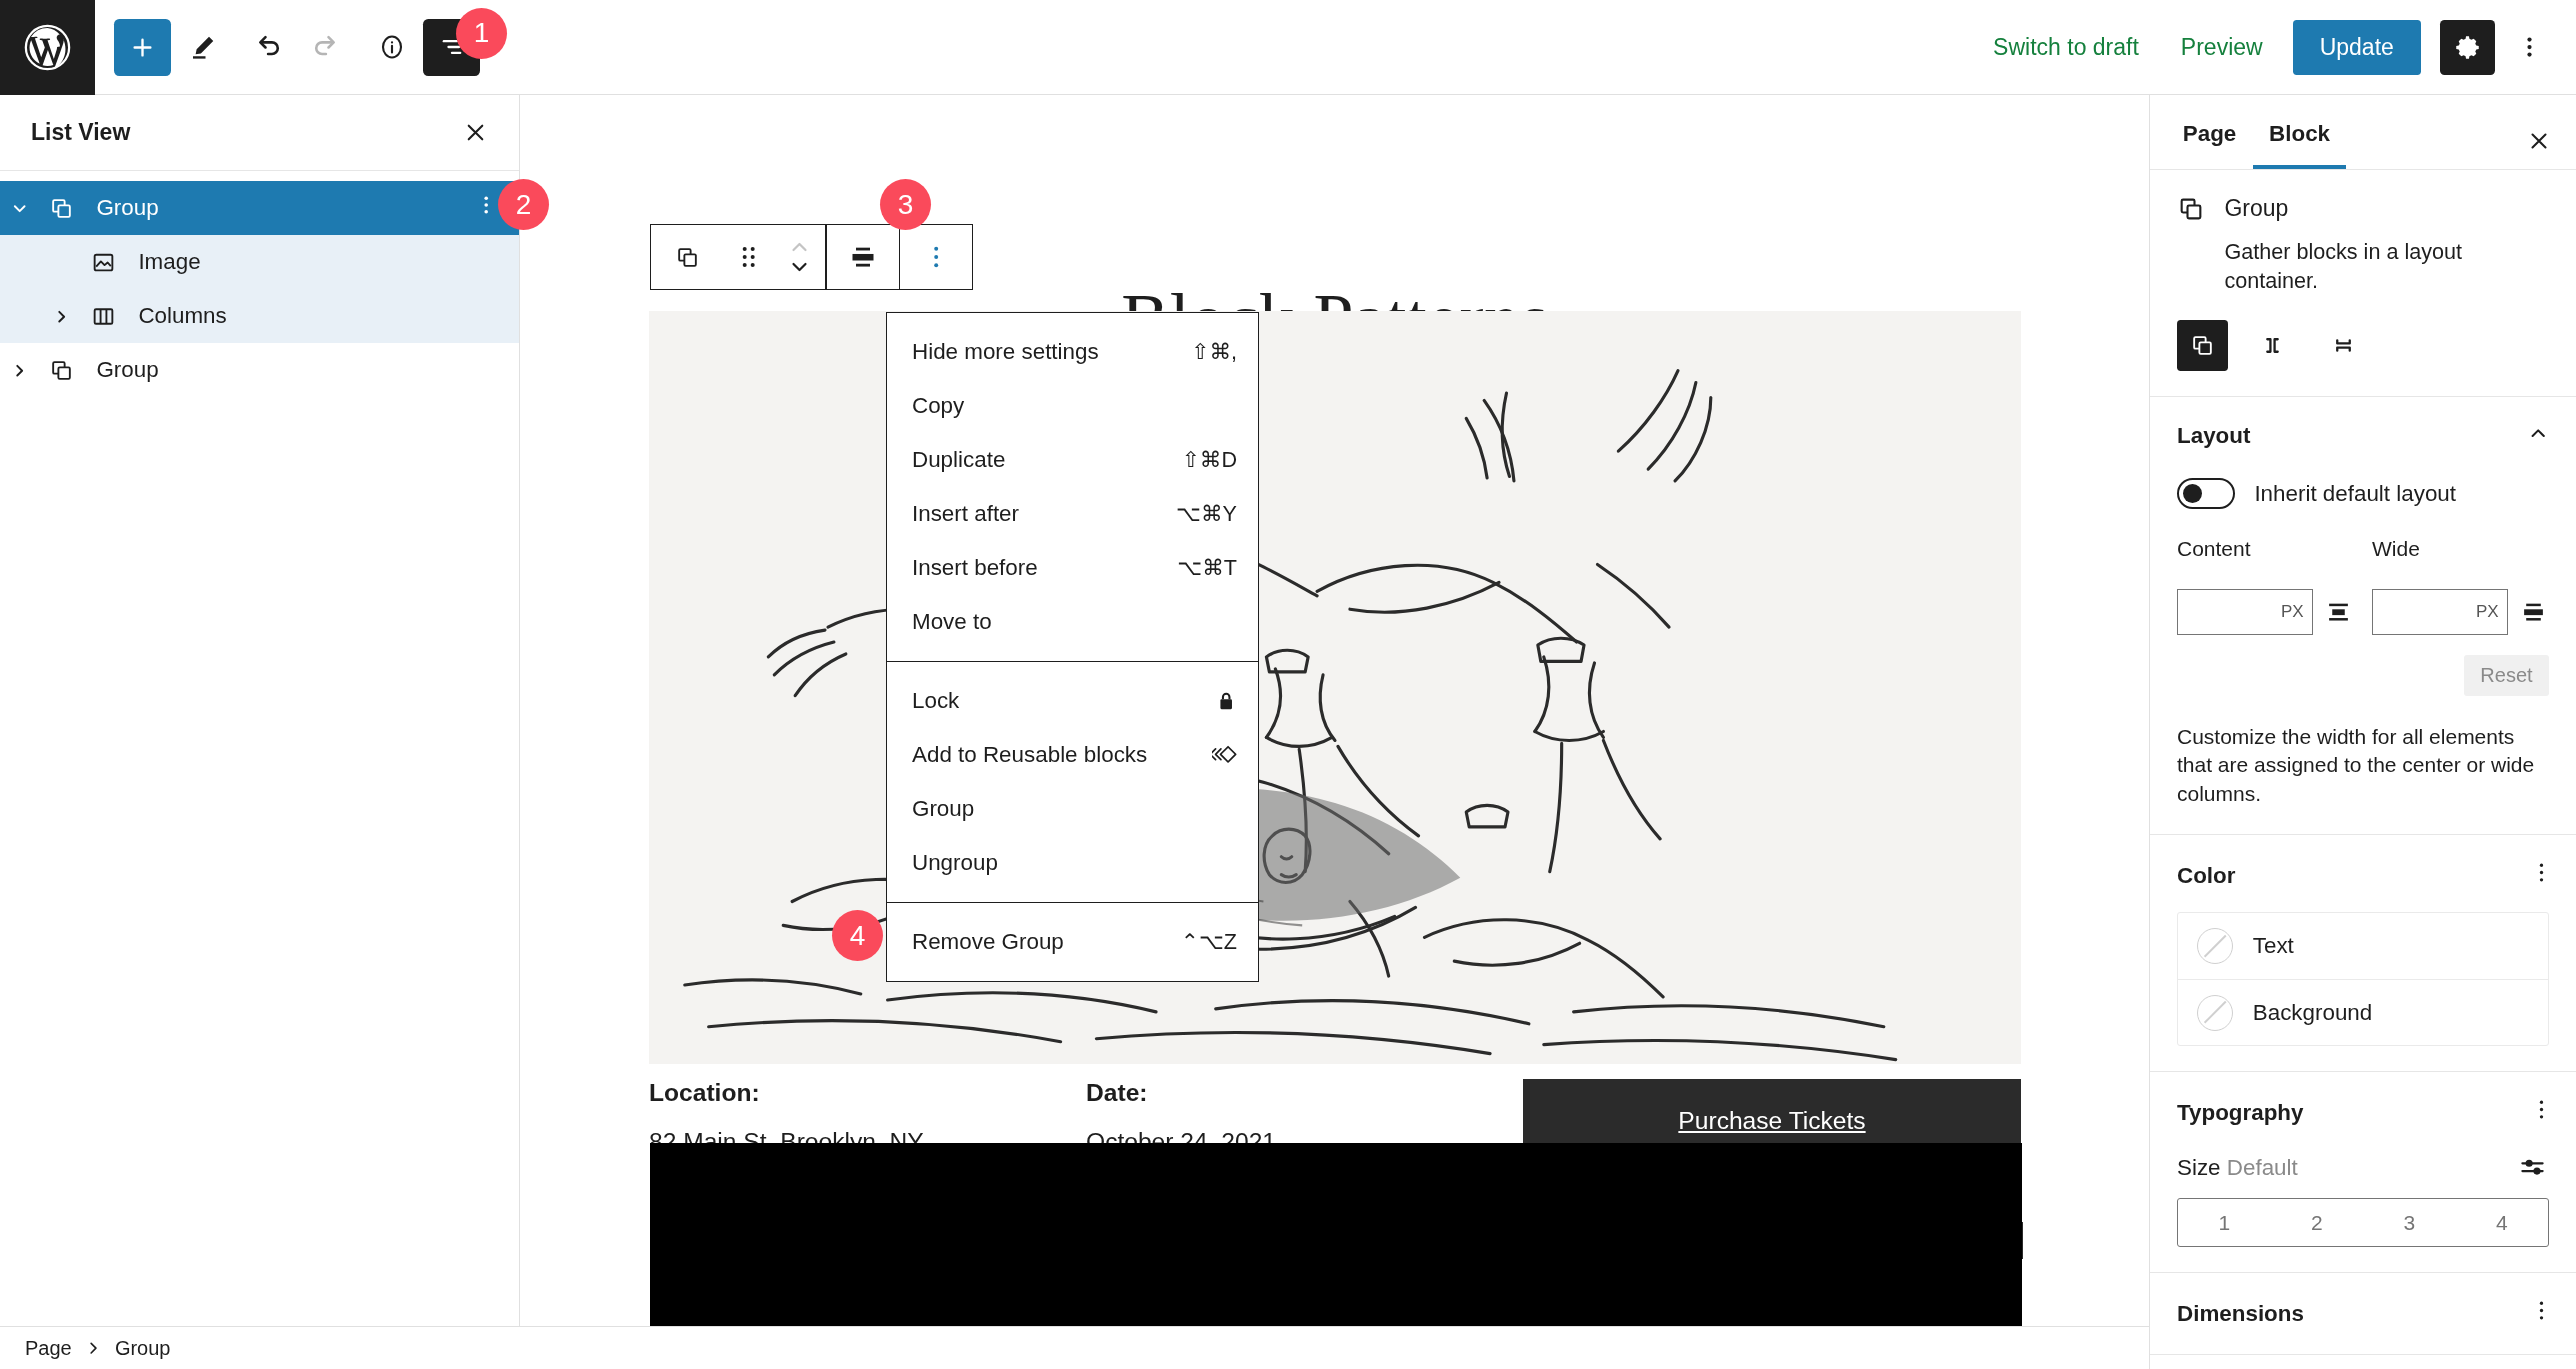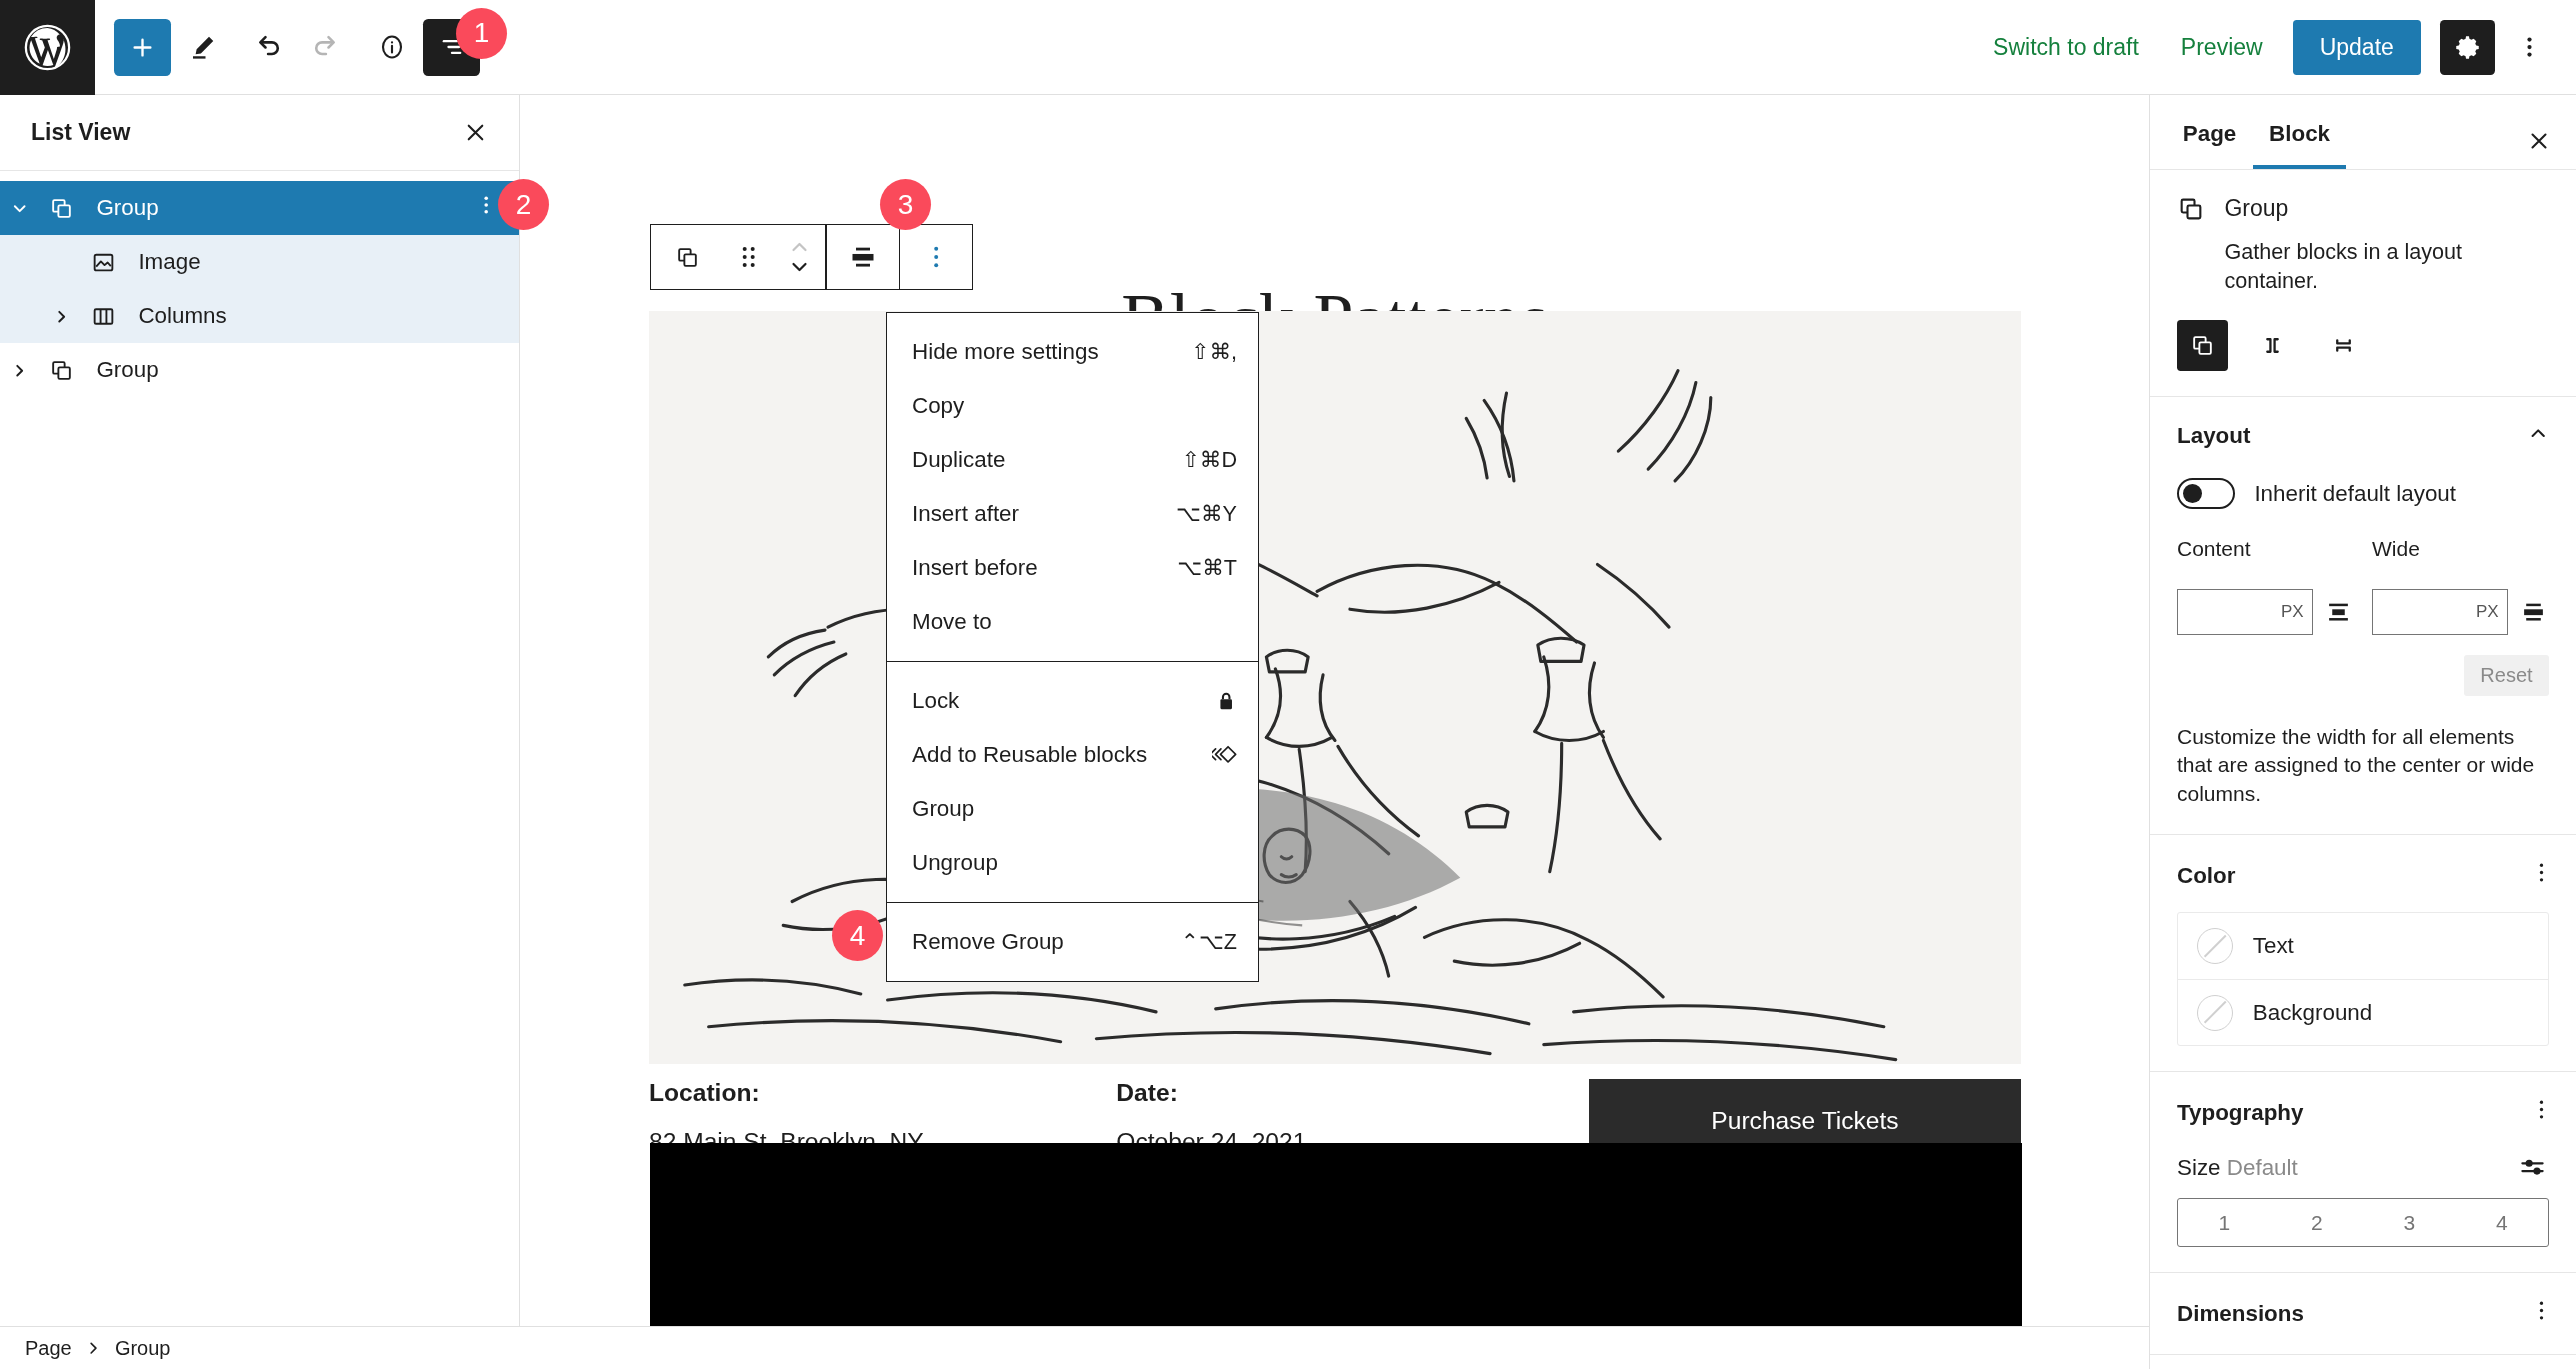--- a/index.html
+++ b/index.html
@@ -93,22 +93,23 @@
   .cols {
     position: absolute; left: 128px; top: 984px; width: 1372px; height: 149px;
     display: flex;
   }
   .col { flex: 1 1 0; padding-right: 30px; }
   .col-head { font-size: 24.6px; font-weight: bold; color: #1e1e1e; margin-bottom: 21px; }
   .col-body { font-size: 24.6px; color: #1e1e1e; }
   .col-btnwrap { flex: 1 1 0; display: flex; align-items: flex-start; justify-content: flex-end; position: relative; }
   .ticket-btn {
     background: #2b2b2b; color: #ffffff; border: none;
-    font-size: 24.6px; width: 432px; height: 84px; cursor: pointer;
+    font-size: 24.6px; width: 498px; height: 84px; cursor: pointer;
     font-family: "Liberation Sans", sans-serif;
+    text-decoration: underline;
   }
   .plus-badge {
     position: absolute; right: -1.5px; bottom: -31px; width: 37px; height: 37px;
     background: #2b2b2b; color: #ffffff; display: flex; align-items: center; justify-content: center;
     font-size: 28px; line-height: 1; cursor: pointer;
   }
   .black-block {
     position: absolute; left: 650px; top: 1143px; width: 1372px; height: 183px; background: #000000;
   }
 

